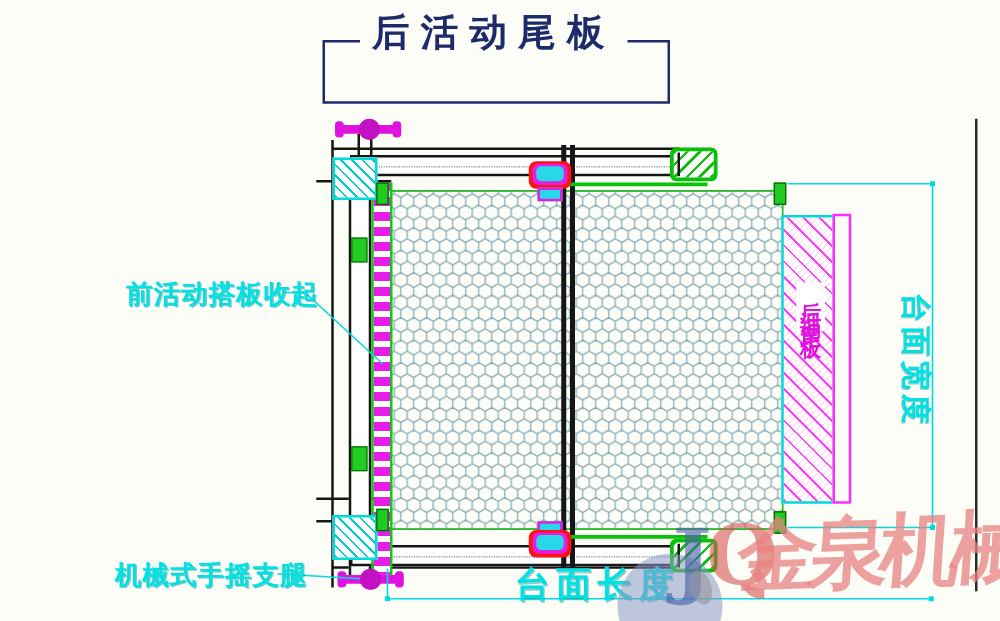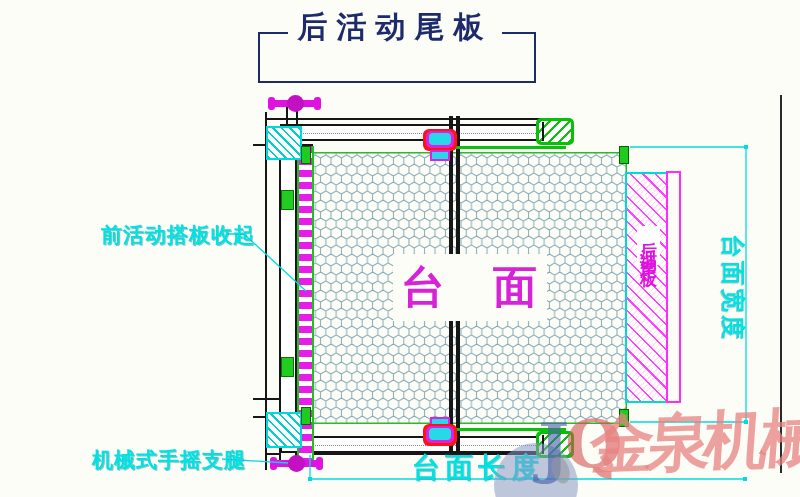--- a/index.html
+++ b/index.html
@@ -141,21 +141,20 @@
       <div class="clamp-cyan"></div>
   </div>
   <div class="green-line" style="left:446px;top:146px;width:120px;"></div>
   <div class="green-line" style="left:446px;top:428px;width:120px;"></div>
 
   <div class="corner-mark" style="left:301px;top:146px;"></div>
   <div class="corner-mark" style="left:619px;top:146px;"></div>
   <div class="corner-mark" style="left:301px;top:407px;"></div>
   <div class="corner-mark" style="left:619px;top:409px;"></div>
 
-  <div class="table-label">台　面</div>
 
   <div class="rear-board">
     <div class="rear-board-label">后活动尾板</div>
   </div>
   <div class="rear-strip"></div>
 
   <div class="blk" style="left:780px;top:95px;width:2px;height:378px;background:#2a2a2a;"></div>
 
   <svg class="overlay" width="800" height="497">
     <polyline points="630,147 746,147 746,422 630,422" fill="none" stroke="#00dcdc" stroke-width="1.3"></polyline>

